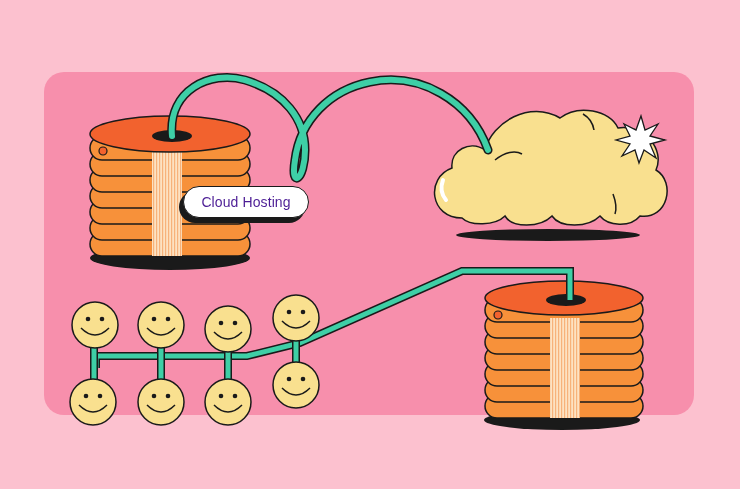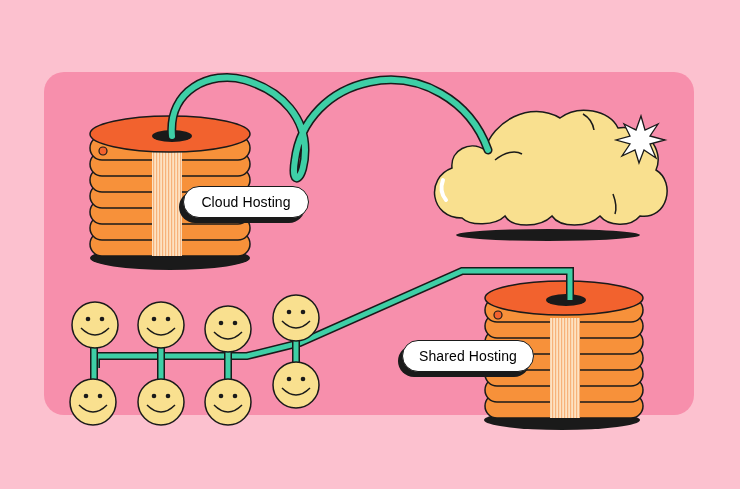--- a/index.html
+++ b/index.html
@@ -13,21 +13,21 @@
     .panel {
       position: absolute; left: 44px; top: 72px; width: 650px; height: 343px;
       background: #f78fac; border-radius: 20px;
     }
     svg.art { position: absolute; left: 0; top: 0; }
     .label {
       position: absolute;
       background: #ffffff;
       border: 1.5px solid #1a1a1a;
       border-radius: 18px;
-      color: #000000;
+      color: #4c1d95;
       font-size: 14px;
       letter-spacing: 0.1px;
       display: flex; align-items: center; justify-content: center;
       box-shadow: -4px 5px 0 #1a1a1a;
       white-space: nowrap;
       text-align: center;
     }
     .label-cloud { left: 183px; top: 186px; width: 124px; height: 30px; }
     .label-shared { left: 402px; top: 340px; width: 130px; height: 30px; }
   </style>
@@ -173,14 +173,13 @@
       <g>
         <circle cx="296" cy="385" r="23" fill="#f9e08f"></circle>
         <circle cx="289" cy="379" r="2.3" fill="#1a1a1a" stroke="none"></circle>
         <circle cx="303" cy="379" r="2.3" fill="#1a1a1a" stroke="none"></circle>
         <path d="M 282 388 Q 296 402 310 388" fill="none"></path>
       </g>
     </g>
   </svg>
 
   <div class="label label-cloud">Cloud Hosting</div>
-  <div class="label label-shared">Shared Hosting</div>
 </div>
 
 </body></html>

